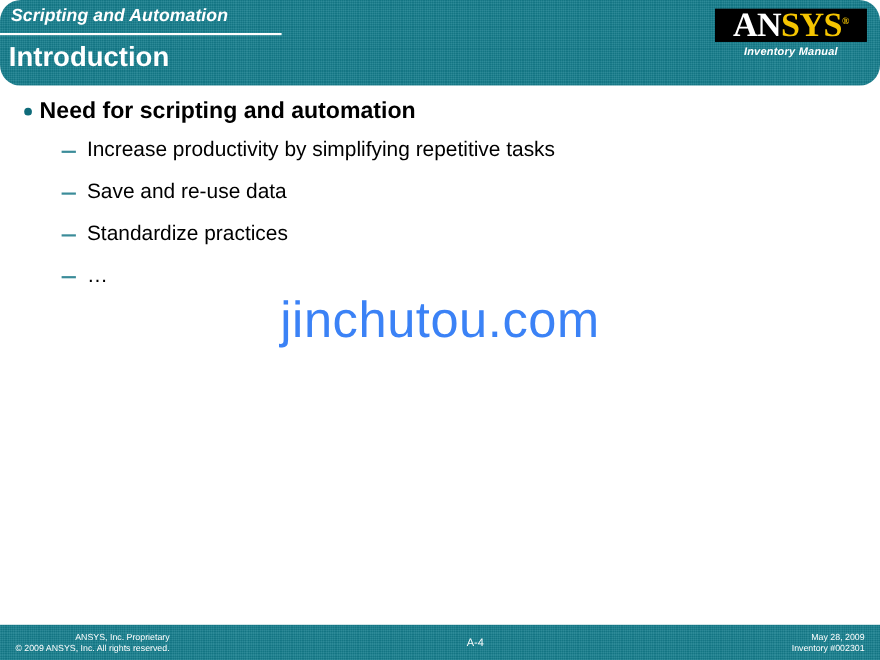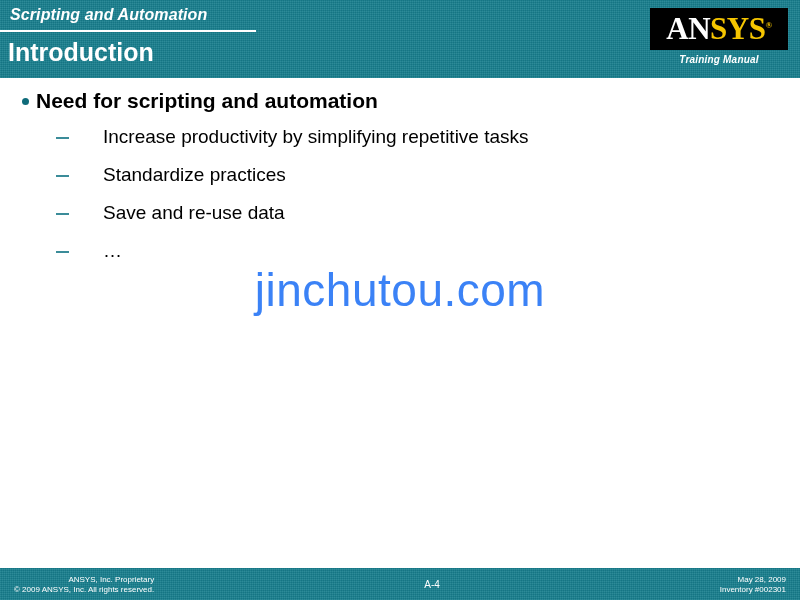--- a/index.html
+++ b/index.html
@@ -27,20 +27,21 @@
   .header {
     position: absolute;
     left: 0;
     top: 0;
     width: 800px;
     height: 78px;
     background: #157d8c;
     background-image:
       repeating-linear-gradient(0deg,   rgba(255,255,255,0.055) 0px, rgba(255,255,255,0.055) 1px, rgba(0,0,0,0.035) 1px, rgba(0,0,0,0.035) 2px),
       repeating-linear-gradient(90deg,  rgba(255,255,255,0.05) 0px, rgba(255,255,255,0.05) 1px, rgba(0,0,0,0.03) 1px, rgba(0,0,0,0.03) 2px);
+    border-radius: 19px;
   }
   .header-kicker {
     position: absolute;
     left: 10px;
     top: 6px;
     color: #ffffff;
     font-size: 16px;
     font-style: italic;
     font-weight: bold;
     letter-spacing: 0.1px;
@@ -69,21 +70,21 @@
   .logo-block {
     position: absolute;
     right: 12px;
     top: 8px;
     width: 138px;
     text-align: center;
   }
   .logo-box {
     position: relative;
     width: 138px;
-    height: 42px;
+    height: 30px;
     background: #000000;
     border: 1px solid #000000;
     box-sizing: border-box;
     display: flex;
     align-items: center;
     justify-content: center;
     overflow: hidden;
   }
   .logo-wordmark {
     font-family: "Liberation Serif", serif;
@@ -148,21 +149,20 @@
     position: absolute;
     left: 56px;
     top: 46px;
     width: 700px;
   }
   .bullet-l2 {
     display: flex;
     align-items: flex-start;
     margin-bottom: 12px;
     white-space: nowrap;
-    gap: 24px;
   }
   .dash {
     flex: 0 0 auto;
     width: 13px;
     height: 2px;
     background: #3b8c99;
     margin-top: 13px;
     margin-right: 10px;
   }
   .bullet-l2-text {
@@ -233,43 +233,43 @@
     <div class="header-kicker">Scripting and Automation</div>
     <div class="header-rule"></div>
     <div class="header-title">Introduction</div>
 
     <div class="logo-block">
       <div class="logo-box">
         <div class="logo-wordmark">
           <span class="logo-an">AN</span><span class="logo-sys">SYS</span><span class="logo-reg">®</span>
         </div>
       </div>
-      <div class="logo-caption">Training Manual</div>
+      <div class="logo-caption">Inventory Manual</div>
     </div>
   </div>
 
   <div class="content">
 
     <div class="bullet-l1">
       <span class="dot"></span>
       <span class="bullet-l1-text">Need for scripting and automation</span>
     </div>
 
     <div class="sublist">
       <div class="bullet-l2">
         <span class="dash"></span>
         <span class="bullet-l2-text">Increase productivity by simplifying repetitive tasks</span>
       </div>
       <div class="bullet-l2">
         <span class="dash"></span>
+        <span class="bullet-l2-text">Save and re-use data</span>
+      </div>
+      <div class="bullet-l2">
+        <span class="dash"></span>
         <span class="bullet-l2-text">Standardize practices</span>
-      </div>
-      <div class="bullet-l2">
-        <span class="dash"></span>
-        <span class="bullet-l2-text">Save and re-use data</span>
       </div>
       <div class="bullet-l2">
         <span class="dash"></span>
         <span class="bullet-l2-text">…</span>
       </div>
     </div>
 
     <div class="watermark">jinchutou.com</div>
   </div>
 

